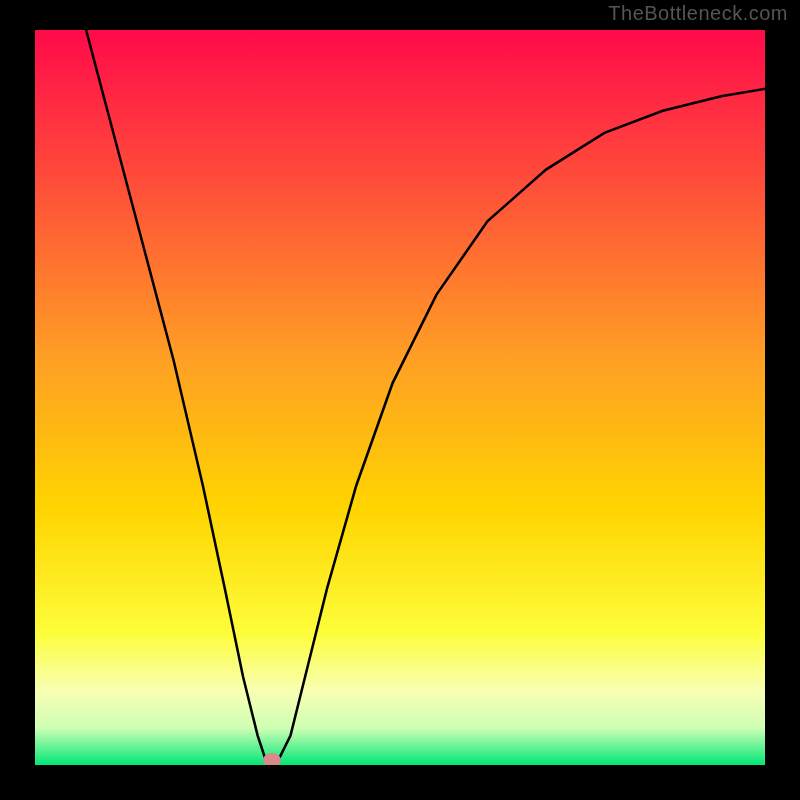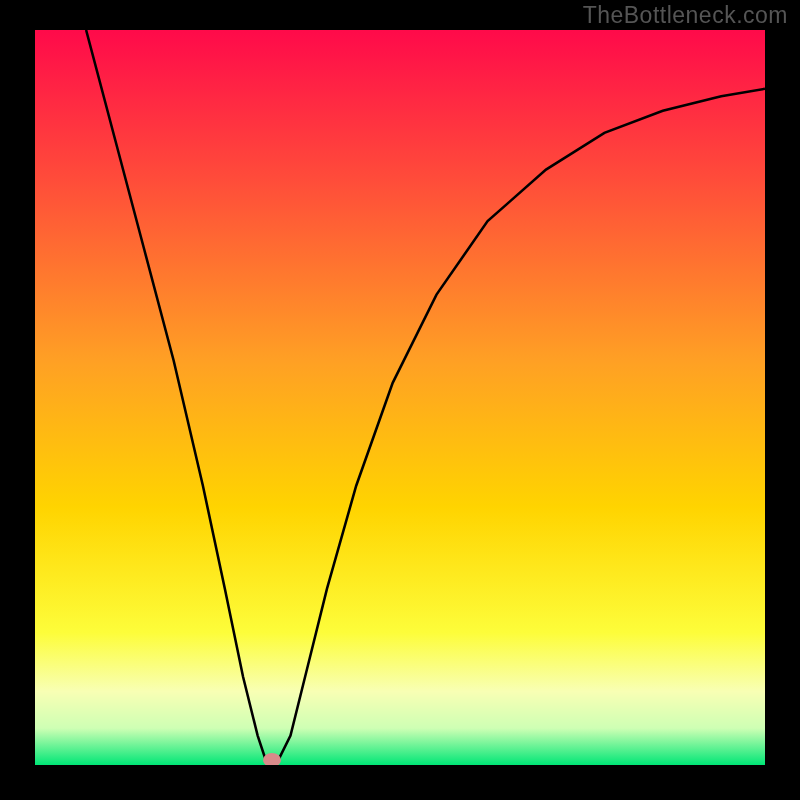--- a/index.html
+++ b/index.html
@@ -14,21 +14,21 @@
   .container {
     position: relative;
     width: 800px;
     height: 800px;
   }
   .watermark {
     position: absolute;
     top: 2px;
     right: 12px;
     color: #555;
-    font-size: 23px;
+    font-size: 20px;
     font-weight: 500;
     letter-spacing: 0.5px;
     z-index: 5;
   }
   .plot-area {
     position: absolute;
     left: 35px;
     top: 30px;
     width: 730px;
     height: 735px;

